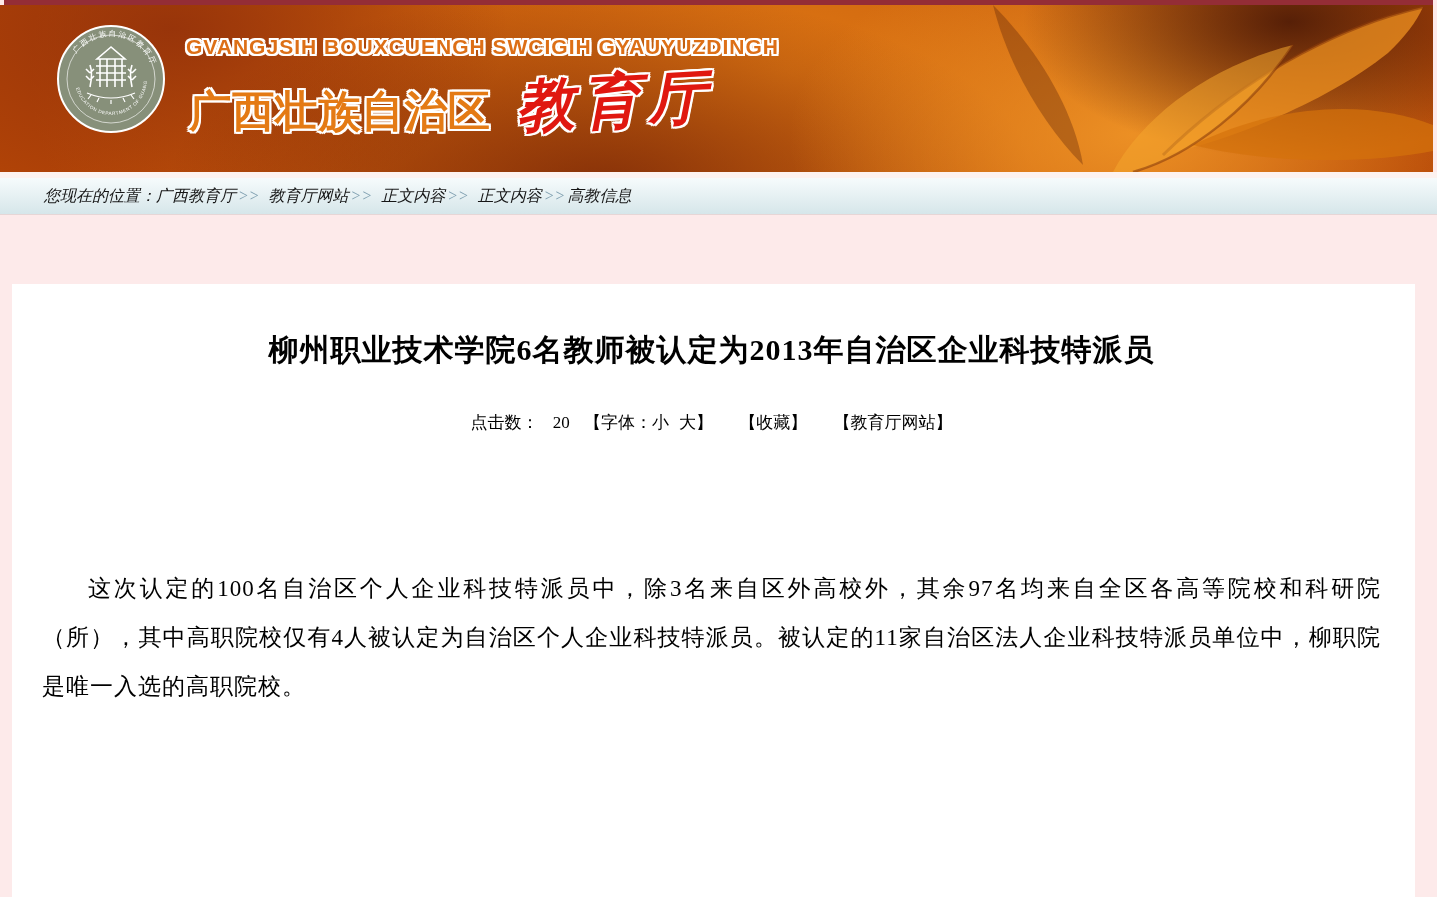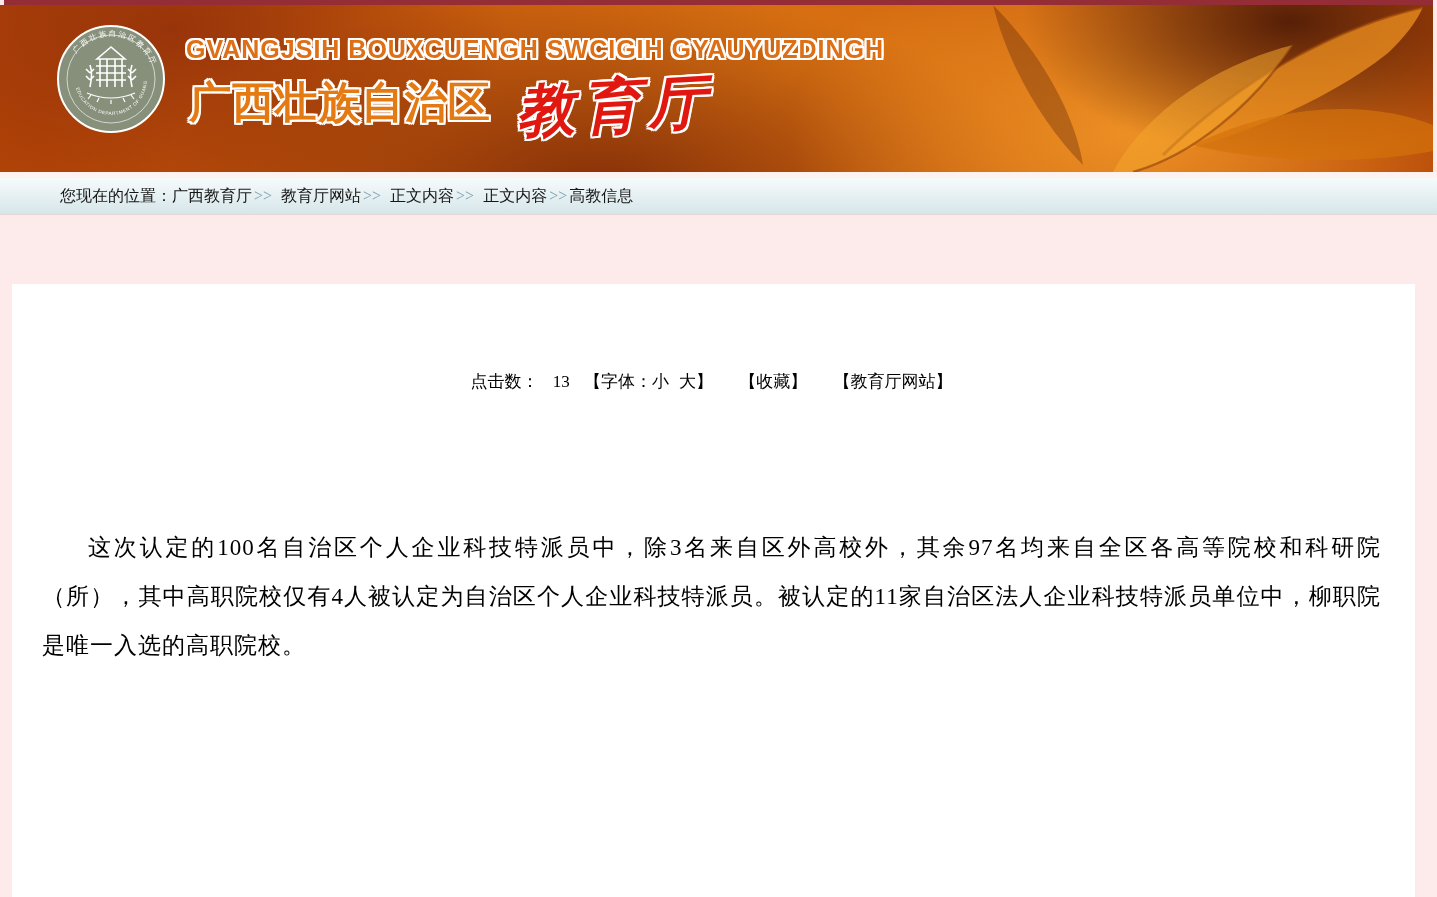--- a/index.html
+++ b/index.html
@@ -25,39 +25,39 @@
   .seal{position:absolute;left:57px;top:20px;width:108px;height:108px;}
   
   .banner-titles{position:absolute;left:186px;top:30px;white-space:nowrap;}
   .outline-white{
     text-shadow:
       -2px 0 #fff,2px 0 #fff,0 -2px #fff,0 2px #fff,
       -2px -2px #fff,2px -2px #fff,-2px 2px #fff,2px 2px #fff;
   }
   .zhuang-title{
     font-family:"Liberation Sans",sans-serif;font-weight:bold;
-    font-size:25px;letter-spacing:1px;color:#dd6f16;
+    font-size:21px;letter-spacing:1px;color:#dd6f16;
   }
-  .cn-line{margin-top:10px;display:flex;align-items:flex-start;}
+  .cn-line{margin-top:10px;display:flex;align-items:flex-end;}
   .cn-region{
     font-family:"Liberation Sans",sans-serif;font-weight:bold;
     font-size:43px;letter-spacing:1px;color:#e47a14;transform:scaleX(.98);
   }
   .cn-dept{
     font-family:"Liberation Serif",serif;font-weight:bold;font-style:italic;
     font-size:58px;letter-spacing:8px;color:#e01810;
     margin-left:22px;margin-top:-6px;display:inline-block;transform:rotate(-3deg);
   }
   
   .gap-strip{height:6px;background:#fdf2ef;}
   .breadcrumb{
     height:36px;border-bottom:1px solid #e6d6d6;
     background:linear-gradient(#f6fbfc,#d6e6ea);
-    display:flex;align-items:center;padding-left:60px;
-    font-size:16px;color:#161616;
+    display:flex;align-items:center;padding-left:44px;
+    font-size:16px;color:#161616;font-style:italic;
   }
   .breadcrumb a{color:#161616;text-decoration:none;cursor:pointer;}
   .crumb-sep{color:#7f9fb0;margin:0 2px;}
   .crumb-space{width:7px;display:inline-block;}
   
   .pink-spacer{height:69px;}
   .card{
     margin:0 22px 0 12px;background:#ffffff;height:620px;
     box-sizing:border-box;padding:46px 34px 0 30px;
   }
@@ -140,24 +140,25 @@
     <span class="crumb-sep">&gt;&gt;</span>
     <span class="crumb-space"></span>
   <a>正文内容</a>
     <span class="crumb-sep">&gt;&gt;</span>
   <a>高教信息</a>
 </div>
 
 <div class="pink-spacer"></div>
 
 <div class="card">
+  <h1 class="article-title">柳州职业技术学院6名教师被认定为2013年自治区企业科技特派员</h1>
 
   <div class="meta-line">
     <span>点击数：</span><span class="m-sgap"></span>
-    <span>13</span><span class="m-sgap"></span>
+    <span>20</span><span class="m-sgap"></span>
     <span><span>【字体：</span><a class="meta-link">小</a><span class="m-sgap"></span><a class="meta-link">大</a><span>】</span></span><span class="m-gap"></span>
     <a class="meta-link">【收藏】</a><span class="m-gap"></span>
     <a class="meta-link">【教育厅网站】</a>
   </div>
 
   <div class="article-body">
     <p>这次认定的100名自治区个人企业科技特派员中，除3名来自区外高校外，其余97名均来自全区各高等院校和科研院（所），其中高职院校仅有4人被认定为自治区个人企业科技特派员。被认定的11家自治区法人企业科技特派员单位中，柳职院是唯一入选的高职院校。</p>
   </div>
 </div>
 

